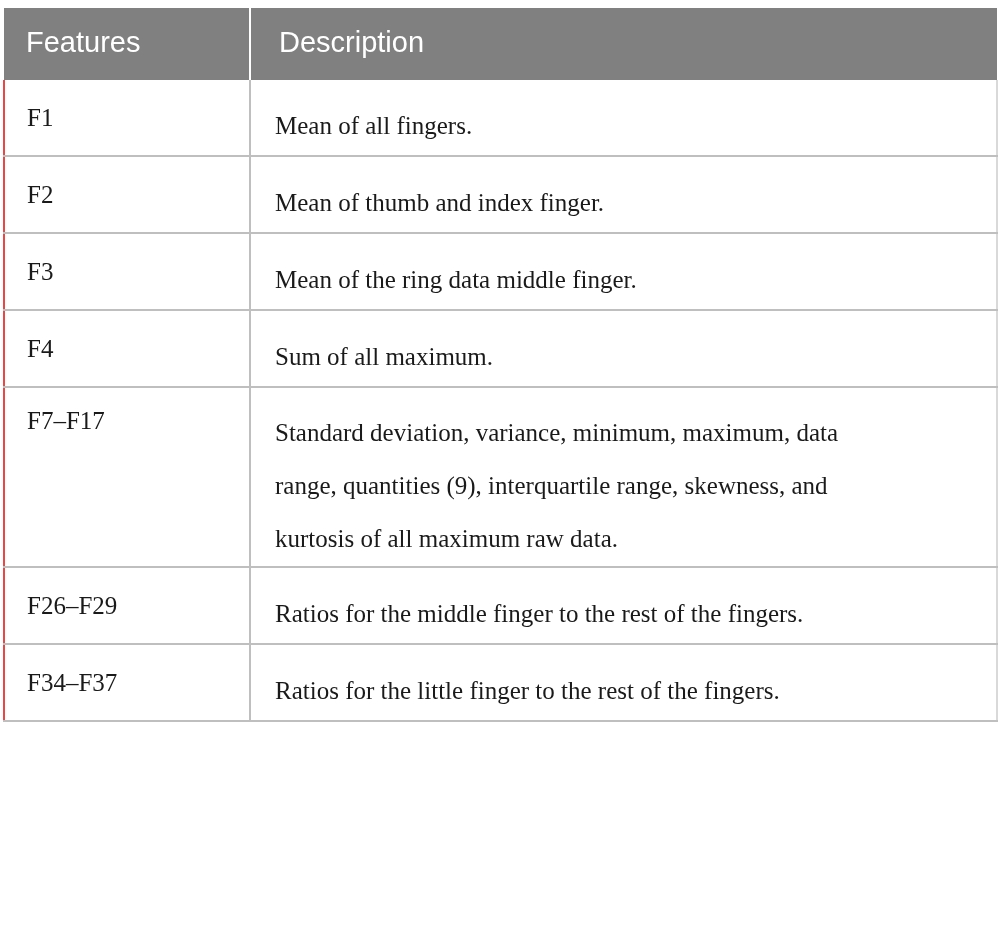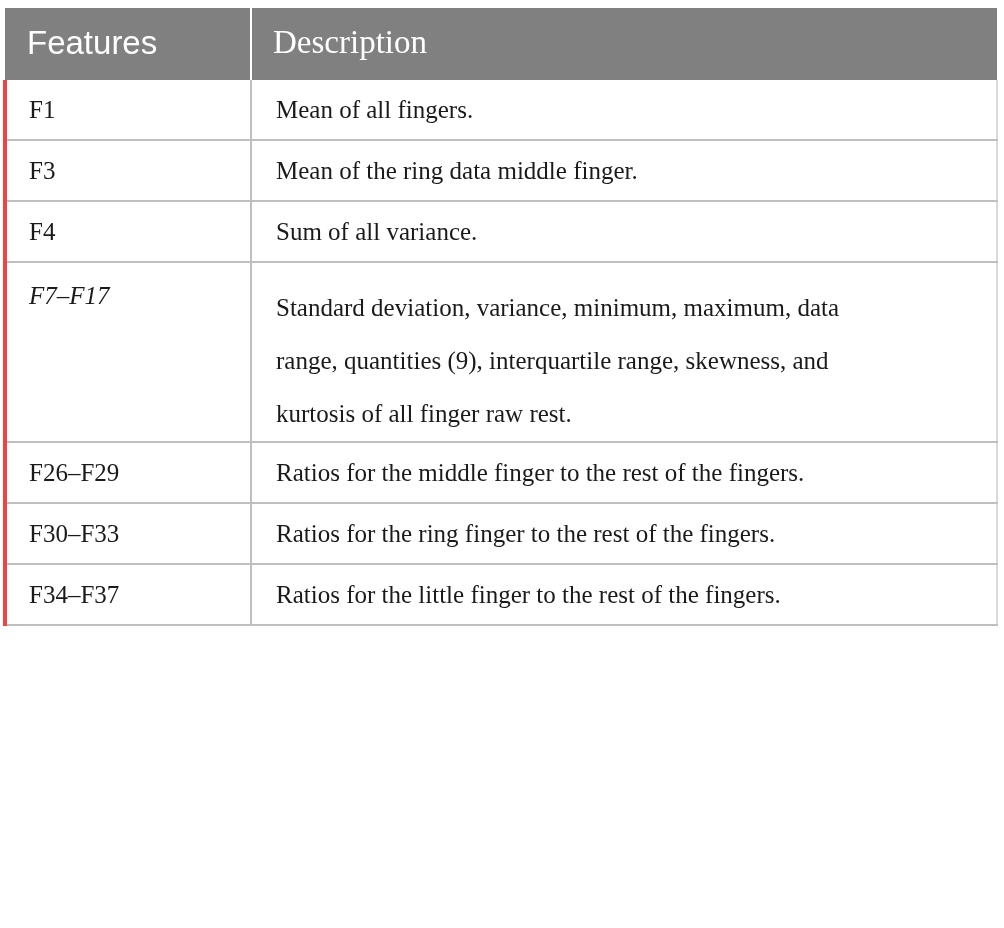--- a/index.html
+++ b/index.html
@@ -26,70 +26,68 @@
     border-collapse: collapse;
     table-layout: fixed;
   }
 
   
   thead tr.header-row th {
     background: #808080;
     color: #ffffff;
     font-family: "Liberation Sans", "DejaVu Sans", sans-serif;
     font-weight: 400;
-    font-size: 33px;
+    font-size: 29px;
     line-height: 1;
     text-align: left;
     vertical-align: middle;
     height: 68px;
     padding: 0 0 4px 22px;
     border: none;
   }
   thead tr.header-row th.col-features {
     width: 223px;
     border-right: 2px solid #ffffff;
   }
   thead tr.header-row th.col-description {
-    padding-left: 21px;
-    font-family: Liberation Serif, serif;
+    padding-left: 28px;
   }
 
   
   tbody td {
     font-size: 25px;
     line-height: 1.2;
     color: #1a1a1a;
     border-bottom: 2px solid #bfbfbf;
     vertical-align: middle;
     background: #ffffff;
   }
   tbody tr td.cell-feature {
     width: 223px;
     padding: 0 0 0 22px;
     border-right: 2px solid #bfbfbf;
-    border-left: 4px solid #ef4444;
+    border-left: 2px solid #ef4444;
   }
   tbody tr td.cell-description {
-    padding: 0 14px 0 24px;
+    padding: 16px 14px 0 24px;
     border-right: 2px solid #d9d9d9;
   }
 
   tbody tr.row-standard td {
     height: 59px;
   }
 
   
   tbody tr.row-tall td {
     height: 160px;
     vertical-align: top;
     padding-top: 18px;
   }
   tbody tr.row-tall td.cell-feature {
     padding-top: 18px;
-    font-style: italic;
   }
   tbody tr.row-tall td.cell-description {
     padding-top: 18px;
   }
   .desc-lines {
     display: block;
   }
   .desc-lines .desc-line {
     display: block;
     line-height: 53px;
@@ -106,55 +104,55 @@
         <th class="col-description">Description</th>
       </tr>
     </thead>
     <tbody>
 
       <tr class="row-standard">
         <td class="cell-feature">F1</td>
         <td class="cell-description">Mean of all fingers.</td>
       </tr>
 
+      <tr class="row-standard">
+        <td class="cell-feature">F2</td>
+        <td class="cell-description">Mean of thumb and index finger.</td>
+      </tr>
 
       <tr class="row-standard">
         <td class="cell-feature">F3</td>
         <td class="cell-description">Mean of the ring data middle finger.</td>
       </tr>
 
       <tr class="row-standard">
         <td class="cell-feature">F4</td>
-        <td class="cell-description">Sum of all variance.</td>
+        <td class="cell-description">Sum of all maximum.</td>
       </tr>
 
 
 
       <tr class="row-tall">
         <td class="cell-feature">F7–F17</td>
         <td class="cell-description">
           <span class="desc-lines">
             <span class="desc-line">Standard deviation, variance, minimum, maximum, data</span>
             <span class="desc-line">range, quantities (9), interquartile range, skewness, and</span>
-            <span class="desc-line">kurtosis of all finger raw rest.</span>
+            <span class="desc-line">kurtosis of all maximum raw data.</span>
           </span>
         </td>
       </tr>
 
 
 
       <tr class="row-standard">
         <td class="cell-feature">F26–F29</td>
         <td class="cell-description">Ratios for the middle finger to the rest of the fingers.</td>
       </tr>
 
-      <tr class="row-standard">
-        <td class="cell-feature">F30–F33</td>
-        <td class="cell-description">Ratios for the ring finger to the rest of the fingers.</td>
-      </tr>
 
       <tr class="row-standard">
         <td class="cell-feature">F34–F37</td>
         <td class="cell-description">Ratios for the little finger to the rest of the fingers.</td>
       </tr>
 
     </tbody>
   </table>
 </div>
 

